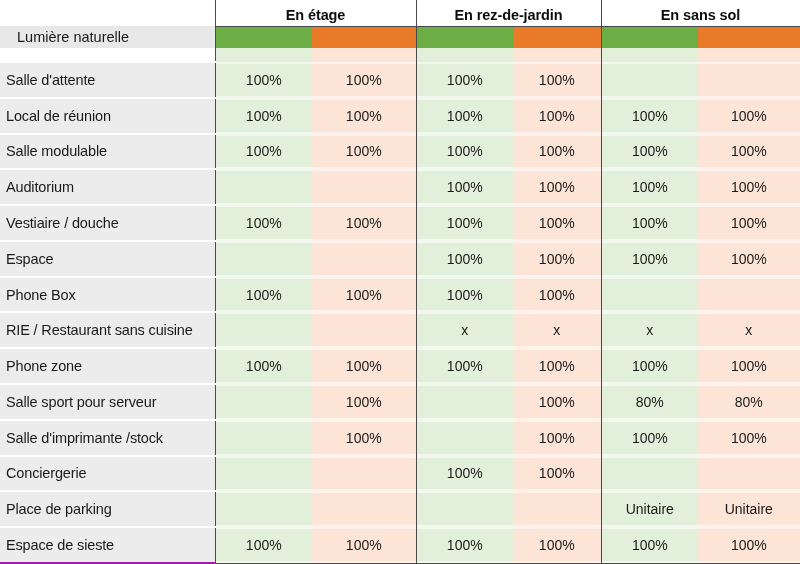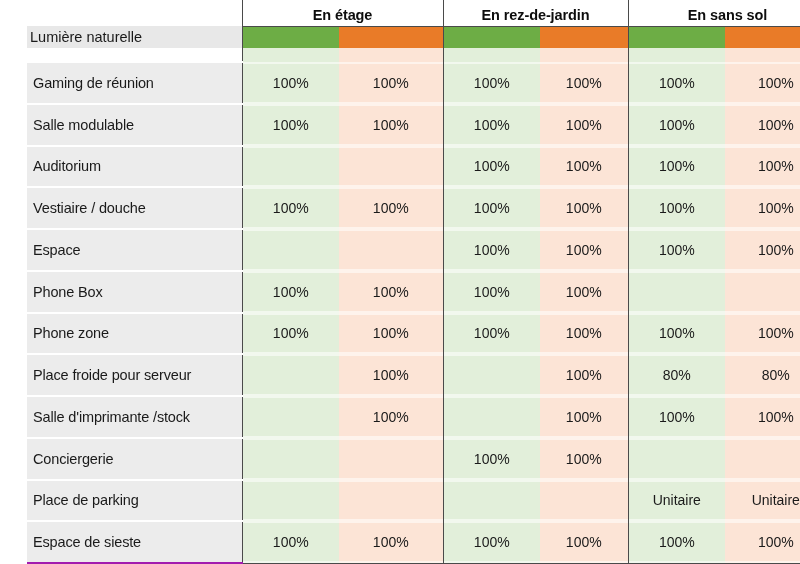--- a/index.html
+++ b/index.html
@@ -14,21 +14,20 @@
     font-family: "Liberation Sans", sans-serif;
     color: #1a1a1a;
     overflow: hidden;
   }
 
   #sheet {
     position: relative;
     width: 768px;
     height: 564px;
     background: #ffffff;
-    margin-left: 27px;
   }
 
   table.grid {
     border-collapse: collapse;
     table-layout: fixed;
     width: 800px;
     height: 564px;
   }
 
   
@@ -66,21 +65,21 @@
     border: none;
   }
   td.band-green  { background: #6dad45; border-left: 1px solid #4a4a4a; }
   td.band-orange { background: #e97b28; border-right: 1px solid #4a4a4a; }
 
   
   td.band-label .caption {
     display: block;
     font-size: 14.5px;
     color: #1a1a1a;
-    padding-left: 2px;
+    padding-left: 16px;
     line-height: 20px;
     white-space: nowrap;
   }
 
   
   tr.spacer { height: 14px; }
   td.sp-label  { background: #ffffff; border: none; }
   td.sp-green  { background: #e2efda; border-left: 1px solid #4a4a4a; }
   td.sp-orange { background: #fce4d6; border-right: 1px solid #4a4a4a; }
 
@@ -161,21 +160,30 @@
         <td class="sp-orange"></td>
         <td class="sp-green"></td>
         <td class="sp-orange"></td>
         <td class="sp-green"></td>
         <td class="sp-orange"></td>
       </tr>
     </thead>
 
     <tbody id="tbody">
         <tr class="data">
-          <td class="lbl">Gaming de réunion</td>
+          <td class="lbl">Salle d'attente</td>
+          <td class="val green">100%</td>
+          <td class="val orange">100%</td>
+          <td class="val green">100%</td>
+          <td class="val orange">100%</td>
+          <td class="val green"></td>
+          <td class="val orange"></td>
+        </tr>
+        <tr class="data">
+          <td class="lbl">Local de réunion</td>
           <td class="val green">100%</td>
           <td class="val orange">100%</td>
           <td class="val green">100%</td>
           <td class="val orange">100%</td>
           <td class="val green">100%</td>
           <td class="val orange">100%</td>
         </tr>
         <tr class="data">
           <td class="lbl">Salle modulable</td>
           <td class="val green">100%</td>
@@ -215,30 +223,39 @@
         <tr class="data">
           <td class="lbl">Phone Box</td>
           <td class="val green">100%</td>
           <td class="val orange">100%</td>
           <td class="val green">100%</td>
           <td class="val orange">100%</td>
           <td class="val green"></td>
           <td class="val orange"></td>
         </tr>
         <tr class="data">
+          <td class="lbl">RIE / Restaurant sans cuisine</td>
+          <td class="val green"></td>
+          <td class="val orange"></td>
+          <td class="val green">x</td>
+          <td class="val orange">x</td>
+          <td class="val green">x</td>
+          <td class="val orange">x</td>
+        </tr>
+        <tr class="data">
           <td class="lbl">Phone zone</td>
           <td class="val green">100%</td>
           <td class="val orange">100%</td>
           <td class="val green">100%</td>
           <td class="val orange">100%</td>
           <td class="val green">100%</td>
           <td class="val orange">100%</td>
         </tr>
         <tr class="data">
-          <td class="lbl">Place froide pour serveur</td>
+          <td class="lbl">Salle sport pour serveur</td>
           <td class="val green"></td>
           <td class="val orange">100%</td>
           <td class="val green"></td>
           <td class="val orange">100%</td>
           <td class="val green">80%</td>
           <td class="val orange">80%</td>
         </tr>
         <tr class="data">
           <td class="lbl">Salle d'imprimante /stock</td>
           <td class="val green"></td>

